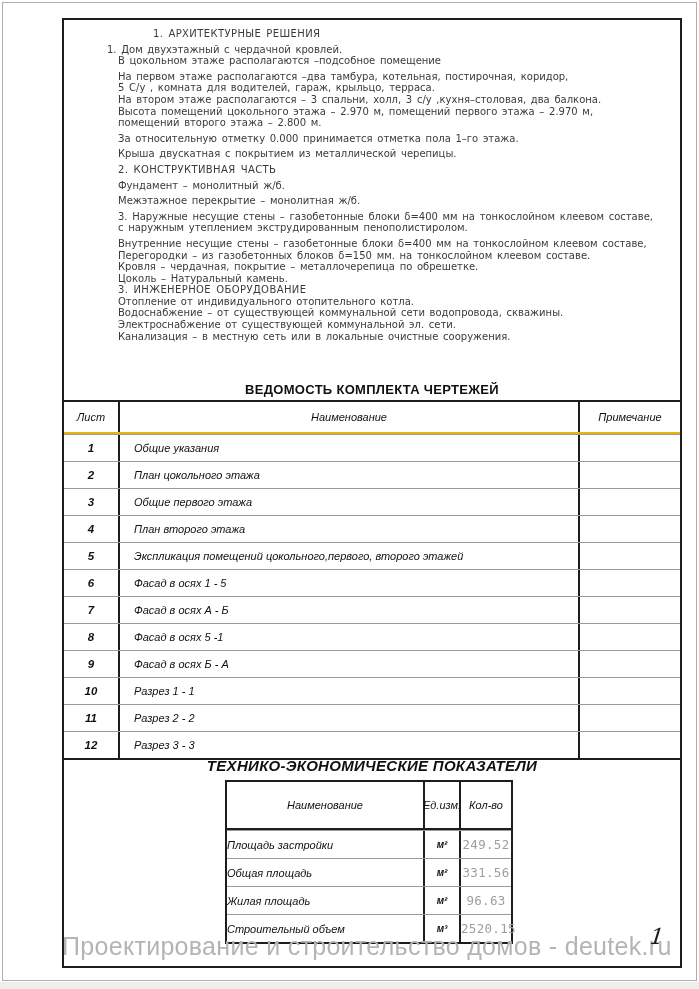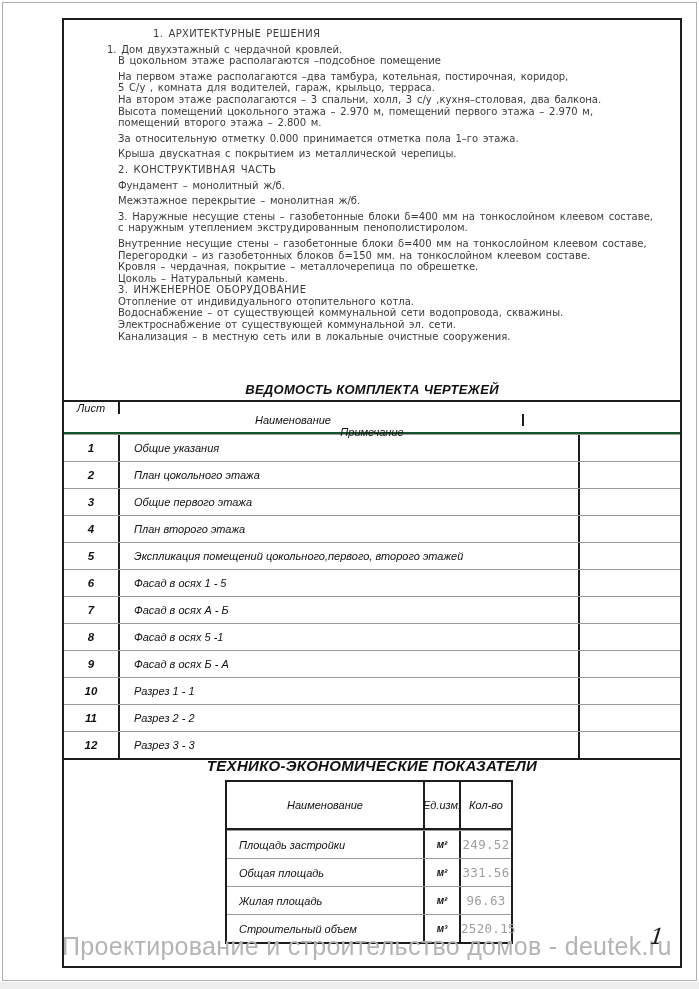--- a/index.html
+++ b/index.html
@@ -18,27 +18,27 @@
          font-family:"DejaVu Sans",sans-serif;font-size:10px;line-height:11.6px;
          color:#3a3a3a;word-spacing:1.5px;}
   .notes .ln{margin-left:56px;white-space:nowrap;}
   .notes .ln.h1{margin-left:91px;letter-spacing:.4px;}
   .notes .ln.h{letter-spacing:.4px;}
   .notes .ln.num{margin-left:45px;}
   .notes .ln.gap{margin-top:4px;}
 
   
   .vt-title{position:absolute;left:62px;top:382px;width:620px;text-align:center;
-            font-family:"Liberation Sans",sans-serif;font-style:italic;font-weight:bold;
+            font-family:"Liberation Sans",sans-serif;font-weight:bold;
             font-size:13px;color:#101010;letter-spacing:.3px;}
   .vtable{position:absolute;left:62px;top:400px;width:616px;border:2px solid #1d1d1d;
           background:#fff;}
   .vt-row{display:flex;align-items:stretch;height:26px;}
   .vt-row + .vt-row{border-top:1px solid #9b9b9b;}
-  .vt-head{height:30px;border-bottom:2px solid #14532d;flex-direction:column;}
+  .vt-head{height:30px;border-bottom:2px solid #eab308;}
   .vt-c1{width:54px;flex:none;border-right:2px solid #1d1d1d;
          display:flex;align-items:center;justify-content:center;}
   .vt-c2{width:460px;flex:none;border-right:2px solid #1d1d1d;
          display:flex;align-items:center;padding-left:14px;box-sizing:border-box;}
   .vt-c3{flex:1;display:flex;align-items:center;justify-content:center;}
   .vt-head .vt-c2{justify-content:center;padding-left:0;}
   .vtable{font-family:"Liberation Sans",sans-serif;font-style:italic;color:#111;}
   .vt-head .cell-txt{font-size:11px;}
   .vt-num{font-size:11.5px;font-weight:bold;}
   .vt-name{font-size:11px;}
@@ -46,21 +46,21 @@
   
   .tep-title{position:absolute;left:62px;top:757px;width:620px;text-align:center;
              font-family:"Liberation Sans",sans-serif;font-style:italic;font-weight:bold;
              font-size:15px;color:#101010;letter-spacing:.3px;}
   .ttable{position:absolute;left:225px;top:780px;width:284px;border:2px solid #1d1d1d;
           background:#fff;font-family:"Liberation Sans",sans-serif;font-style:italic;color:#111;}
   .tt-row{display:flex;align-items:stretch;height:27px;}
   .tt-row + .tt-row{border-top:1px solid #9b9b9b;}
   .tt-head{height:46px;border-bottom:2px solid #1d1d1d;}
   .tt-c1{width:198px;flex:none;border-right:2px solid #1d1d1d;
-         display:flex;align-items:center;padding-left:12px;box-sizing:border-box;}
+         display:flex;align-items:center;padding-left:0;box-sizing:border-box;}
   .tt-c2{width:34px;flex:none;border-right:2px solid #1d1d1d;
          display:flex;align-items:center;justify-content:center;}
   .tt-c3{flex:1;display:flex;align-items:center;justify-content:center;}
   .tt-head .tt-c1{justify-content:center;padding-left:0;}
   .tt-head{font-size:11px;}
   .tt-name{font-size:11px;}
   .tt-unit{font-size:10px;font-weight:bold;}
   .tt-qty{font-family:"DejaVu Sans Mono",monospace;font-style:normal;font-size:12.5px;
           color:#9b9fa1;letter-spacing:.3px;}
 

